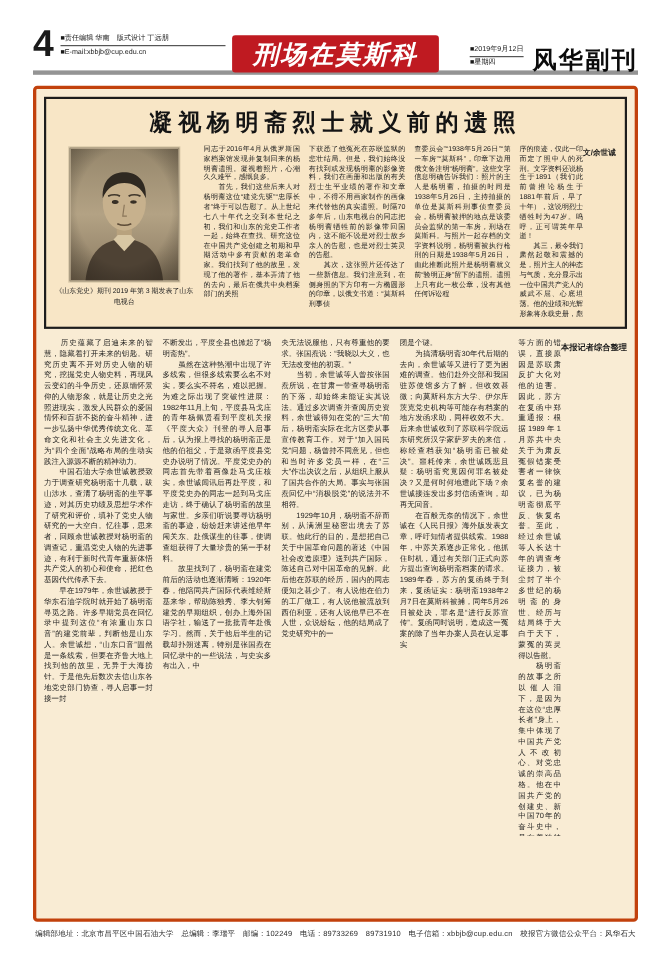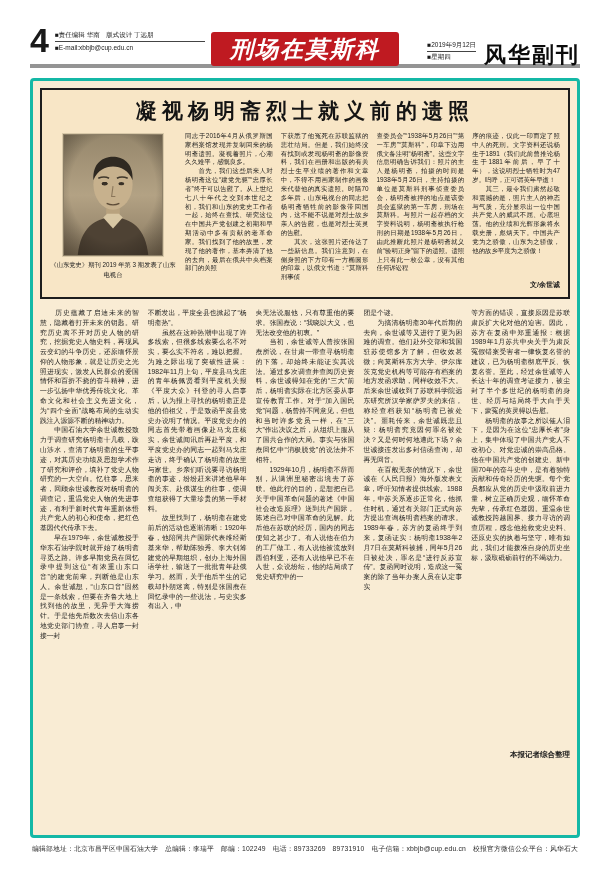--- a/index.html
+++ b/index.html
@@ -17,37 +17,37 @@
          width:188px;height:34px;background:#bf1a21;color:#fff;z-index:3;
          display:flex;align-items:center;justify-content:center;border-radius:3px;
          font-family:"DejaVu Serif","Liberation Serif",serif;font-style:italic;
          font-weight:bold;font-size:23px;letter-spacing:2px;}
   .hdr-right{position:absolute;right:0;top:14px;display:flex;gap:8px;}
   .datecol{font-size:6.5px;line-height:1.6;}
   .dateline{border-bottom:1px solid #444;padding-bottom:1px;}
   .edition{font-size:22px;font-weight:900;letter-spacing:2px;color:#0b0b0b;}
   .gray-rule{height:4px;background:#949494;margin-top:0;}
   
-  .frame{margin-top:10px;height:760px;box-sizing:border-box;border:3px solid #14b8a6;
+  .frame{margin-top:10px;height:760px;box-sizing:border-box;border:3px solid #c2410c;
          border-radius:4px;background:#f9ecd4;padding:7px;}
   
   .a1{border:2px solid #1d1d1d;background:#f8e6c6;box-sizing:border-box;
       padding:4px 8px 7px;}
   .a1 h1{margin:3px 0 7px;text-align:center;font-family:"DejaVu Serif","Liberation Serif",serif;
          font-weight:bold;font-size:21px;letter-spacing:5px;color:#141414;}
   .a1body{display:flex;gap:9px;height:158px;overflow:hidden;}
   .figblock{width:126px;flex:none;text-align:center;}
   .photo{width:98px;height:120px;margin:2px auto 0;border:1px solid #8d8068;
          box-shadow:0 0 0 1px #d9c9a9;}
   .photo svg{display:block;width:100%;height:100%;}
   .figcap{font-size:6.3px;line-height:1.55;margin-top:4px;color:#222;}
   .cols4{flex:1;display:flex;gap:8px;min-width:0;}
   .txt{flex:1;min-width:0;font-size:6.4px;line-height:1.38;text-align:justify;
        white-space:pre-line;overflow:hidden;color:#1c1c1c;}
-  .colwrap{flex:1;min-width:0;display:flex;flex-direction:column;}
+  .colwrap{flex:1;min-width:0;display:flex;flex-direction:row;}
   .colwrap .txt{flex:1;}
   .byline{text-align:right;font-weight:bold;font-size:7px;margin-top:2px;flex:none;}
   
   .a2head{text-align:center;margin-top:9px;}
   .a2head h2{margin:0 0 3px;font-size:27px;font-weight:900;letter-spacing:3px;color:#0c0c0c;}
   .a2sub{font-size:9.5px;font-weight:bold;color:#111;margin-bottom:7px;}
   .cols5{display:flex;gap:9px;height:452px;overflow:hidden;}
   .cols5 .txt{font-size:6.8px;line-height:1.44;}
   .signoff{text-align:right;font-weight:bold;font-size:7.5px;margin-top:3px;flex:none;}
   

